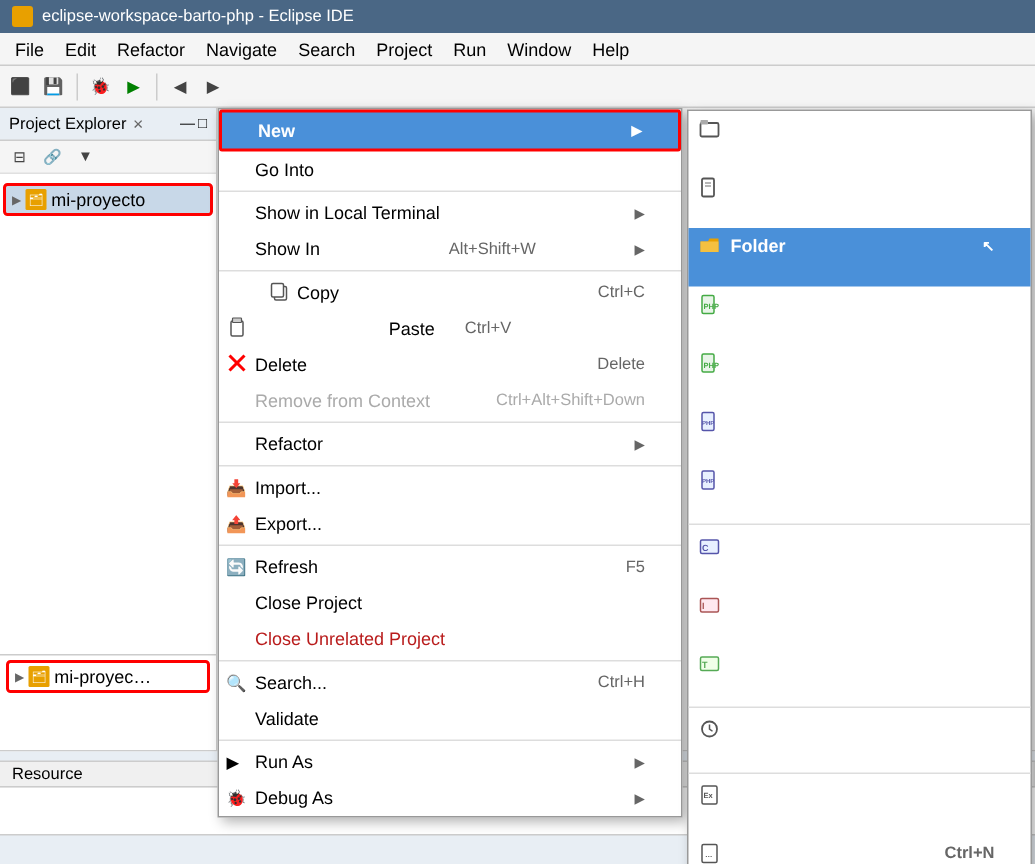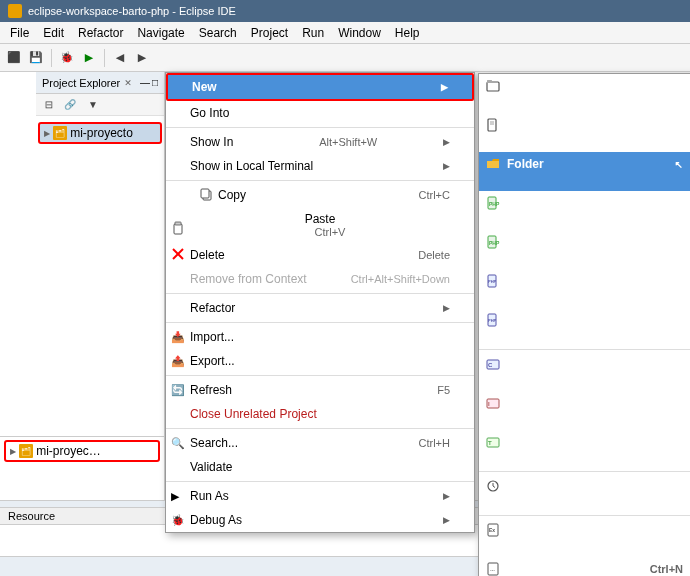--- a/index.html
+++ b/index.html
@@ -64,25 +64,24 @@
       background: transparent;
       cursor: pointer;
       display: flex; align-items: center; justify-content: center;
       font-size: 11px;
       color: #444;
     }
     .toolbar-separator { width: 1px; height: 18px; background: #ccc; margin: 0 3px; }
 
     
     .project-explorer {
-      width: 165px;
+      width: 145px;
       background: white;
       border-right: 1px solid #ccc;
       position: relative;
-      padding-left: 36px;
     }
     .panel-header {
       background: #e8eef4;
       border-bottom: 1px solid #ccc;
       padding: 3px 6px;
       display: flex;
       align-items: center;
       justify-content: space-between;
       height: 22px;
       font-size: 11px;
@@ -438,38 +437,38 @@
             <span class="sub-shortcut">Ctrl+N</span>
           </div>
         </div>
       </div>
 
       <div class="ctx-item">
         <span>Go Into</span>
       </div>
       <div class="ctx-separator"></div>
       <div class="ctx-item has-submenu">
+        <span>Show in Local Terminal</span>
+      </div>
+      <div class="ctx-item has-submenu">
         <span>Show In</span>
         <span class="ctx-shortcut">Alt+Shift+W</span>
-      </div>
-      <div class="ctx-item has-submenu">
-        <span>Show in Local Terminal</span>
       </div>
       <div class="ctx-separator"></div>
       <div class="ctx-item" style="justify-content: space-between; margin-left: 28px;">
         <span style="position:absolute; left:5px;">
           <svg width="14" height="14" viewBox="0 0 14 14">
               <rect x="4" y="4" width="8" height="9" rx="1" fill="none" stroke="#555" stroke-width="1"></rect>
               <rect x="2" y="2" width="8" height="9" rx="1" fill="white" stroke="#555" stroke-width="1"></rect>
             </svg>
         </span>
         <span>Copy</span>
         <span class="ctx-shortcut">Ctrl+C</span>
       </div>
-      <div class="ctx-item" style="justify-content: flex-end; flex-direction: column;">
+      <div class="ctx-item" style="justify-content: center;">
         <span style="position:absolute; left:5px;">
           <svg width="14" height="14" viewBox="0 0 14 14">
               <rect x="3" y="3" width="8" height="10" rx="1" fill="none" stroke="#555" stroke-width="1"></rect>
               <rect x="4" y="1" width="6" height="3" rx="0.5" fill="#ccc" stroke="#555" stroke-width="0.8"></rect>
             </svg>
         </span>
         <span>Paste</span>
         <span class="ctx-shortcut">Ctrl+V</span>
       </div>
       <div class="ctx-item" style="">
@@ -498,20 +497,23 @@
       <div class="ctx-item">
         <span style="position:absolute; left:5px; font-size:11px;">📤</span>
         <span>Export...</span>
       </div>
       <div class="ctx-separator"></div>
       <div class="ctx-item" style="justify-content: space-between;">
         <span style="position:absolute; left:5px; font-size:11px;">🔄</span>
         <span>Refresh</span>
         <span class="ctx-shortcut">F5</span>
       </div>
+      <div class="ctx-item">
+        <span>Close Project</span>
+      </div>
       <div class="ctx-item disabled">
         <span style="color:#b91c1c;">Close Unrelated Project</span>
       </div>
       <div class="ctx-separator"></div>
       <div class="ctx-item" style="justify-content: space-between;">
         <span style="position:absolute; left:5px; font-size:11px;">🔍</span>
         <span>Search...</span>
         <span class="ctx-shortcut">Ctrl+H</span>
       </div>
       <div class="ctx-item">

